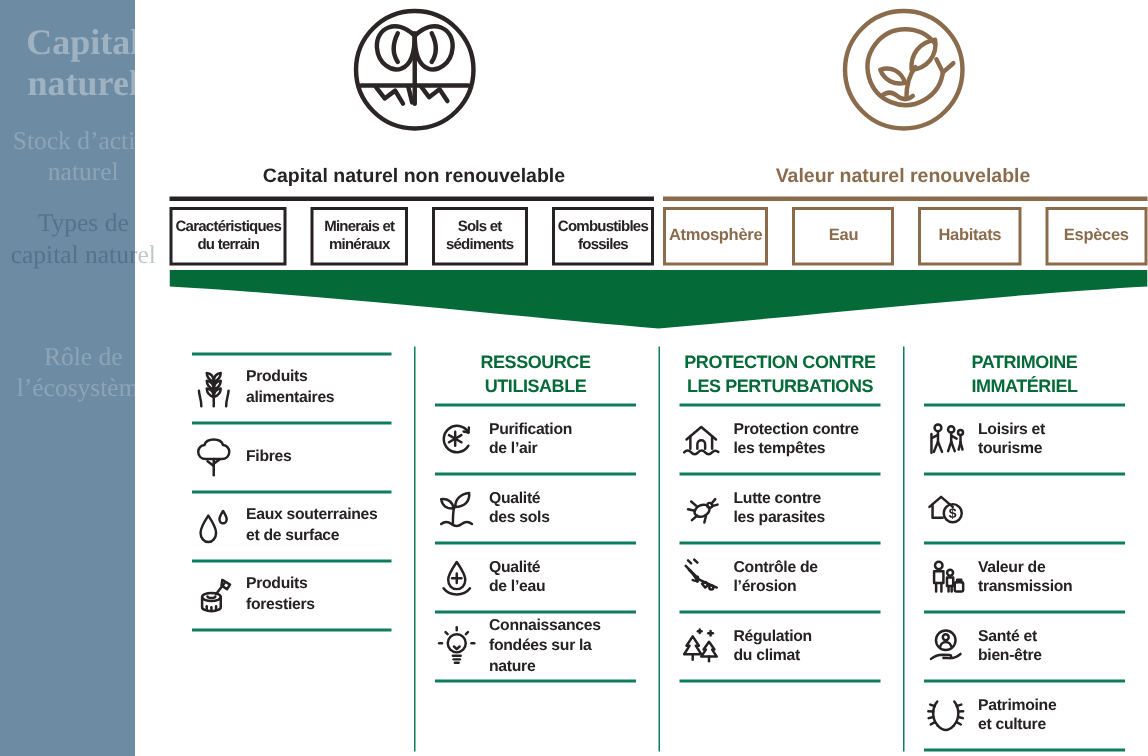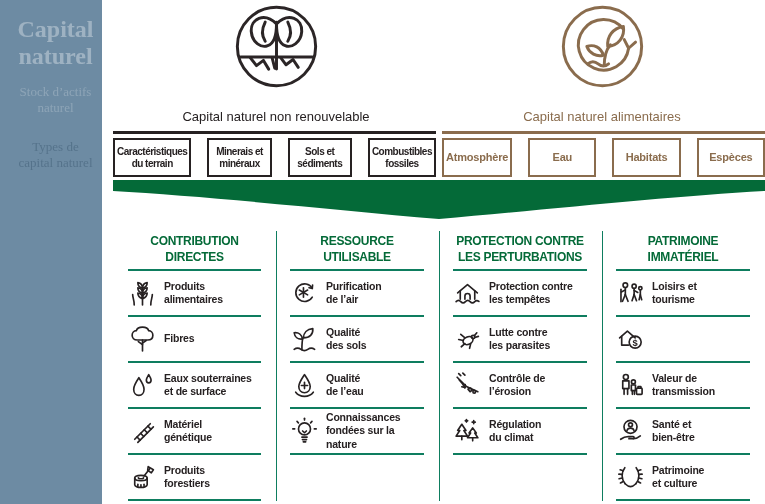--- a/index.html
+++ b/index.html
@@ -3,45 +3,45 @@
 <meta charset="utf-8">
 <style>
   html,body{margin:0;padding:0;}
   body{
     width:765px;height:504px;position:relative;background:#ffffff;
     font-family:"Liberation Sans",sans-serif;overflow:hidden;
     -webkit-font-smoothing:antialiased;
   }
   
   .sidebar{
-    position:absolute;left:0;top:0;width:102px;height:504px;
+    position:absolute;left:0;top:0;width:90px;height:504px;
     background:#6d8ba3;font-family:"Liberation Serif",serif;text-align:center;
   }
   .sb-title{
     position:absolute;top:16px;left:0;width:111px;
     font-size:24px;font-weight:bold;line-height:1.12;
     color:rgba(255,255,255,0.34);white-space:pre-line;
   }
   .sb-label{
-    position:absolute;left:0;width:111px;font-size:13px;line-height:1.22;white-space:pre-line;
+    position:absolute;left:0;width:111px;font-size:17px;line-height:1.22;white-space:pre-line;
   }
   .tone-light{color:rgba(255,255,255,0.22);}
   .tone-dark{color:rgba(22,52,76,0.28);}
   .sb-0{top:84px;} .sb-1{top:139px;} .sb-2{top:228px;} .sb-3{top:361px;}
 
   
   .main{position:absolute;left:111px;top:0;width:654px;height:504px;}
   .inner{padding-left:2px;width:652px;}
 
   .top-band{display:flex;}
   .half{flex:1;display:flex;flex-direction:column;align-items:center;}
   .bigsvg{width:87px;height:87px;margin-top:3px;fill:none;stroke-width:3.4;stroke-linecap:round;stroke-linejoin:round;}
   .bigsvg.dark{stroke:#2b2526;}
   .bigsvg.brown{stroke:#8a6c4d;}
-  .group-label{margin-top:19px;font-size:13px;font-weight:normal;letter-spacing:0px;}
+  .group-label{margin-top:19px;font-size:13px;font-weight:bold;letter-spacing:0px;}
   .txt-dark{color:#262122;} .txt-brown{color:#8a6c4d;}
 
   .rules{display:flex;gap:6px;margin-top:7px;}
   .rule{height:3px;flex:1;}
   .rule.dark{background:#262122;} .rule.brown{background:#8a6c4d;}
 
   .boxes{display:flex;gap:6px;margin-top:4px;}
   .box-row{flex:1;display:flex;gap:16px;}
   .box{
     flex:1;height:39px;box-sizing:border-box;display:flex;align-items:center;justify-content:center;
@@ -73,20 +73,22 @@
 </head>
 <body>
 
 <div class="sidebar">
   <div class="sb-title">Capital
 naturel</div>
   <div class="sb-label sb-0 tone-light">Stock d’actifs
 naturel</div>
   <div class="sb-label sb-1 tone-dark">Types de
 capital naturel</div>
+  <div class="sb-label sb-2 tone-light">Rôle de
+l’écosystème</div>
 </div>
 
 <div class="main">
   <div class="inner">
 
     <div class="top-band">
       <div class="half">
         <svg class="bigsvg dark" viewBox="0 0 100 100">
           <circle cx="50" cy="50" r="45"></circle>
           <path d="M50 76 V22"></path>
@@ -105,21 +107,21 @@
         <svg class="bigsvg brown" viewBox="0 0 100 100">
           <circle cx="50" cy="50" r="45"></circle>
           <path d="M74 30 A29 29 0 1 0 80 52"></path>
           <path d="M80 52 L88 45"></path>
           <path d="M80 52 L75 42"></path>
           <path d="M52 72 C52 62 54 54 59 48"></path>
           <path d="M51 60 C43 62 35 58 32 50 C40 47 48 51 51 60 Z"></path>
           <path d="M56 50 C55 38 62 29 74 27 C76 39 68 49 56 50 Z"></path>
           <path d="M33 70 q6 -5 12 0 q6 5 12 0"></path>
         </svg>
-        <div class="group-label txt-brown">Capital naturel alimentaires</div>
+        <div class="group-label txt-brown">Valeur naturel renouvelable</div>
       </div>
     </div>
 
     <div class="rules">
       <div class="rule dark"></div>
       <div class="rule brown"></div>
     </div>
 
     <div class="boxes">
       <div class="box-row" id="boxes-0">
@@ -135,22 +137,20 @@
           <div class="box brown">Espèces</div>
         </div>
     </div>
 
     <svg class="funnel" width="652" height="40" viewBox="0 0 652 40">
       <path d="M0 0 H652 V11 C560 16 430 30 326 39 C222 30 92 16 0 11 Z" fill="#046a38"></path>
     </svg>
 
     <div class="columns" id="columns">
   <div class="col">
-    <div class="col-header">CONTRIBUTION
-DIRECTES</div>
     <div class="col-underline"></div>
     <div class="items">
             <div class="item">
               <svg class="isvg" viewBox="0 0 28 28">
                 <path d="M14 25V9"></path>
                 <path d="M14 9 C11 8 9.5 6 9.5 3.5 C12.5 4 14 6 14 9 Z"></path>
                 <path d="M14 9 C17 8 18.5 6 18.5 3.5 C15.5 4 14 6 14 9 Z"></path>
                 <path d="M14 14 C11 13 9.5 11 9.5 8.5 C12.5 9 14 11 14 14 Z"></path>
                 <path d="M14 14 C17 13 18.5 11 18.5 8.5 C15.5 9 14 11 14 14 Z"></path>
                 <path d="M14 19 C11 18 9.5 16 9.5 13.5 C12.5 14 14 16 14 19 Z"></path>
@@ -170,32 +170,20 @@
               </svg>
               <div class="item-label">Fibres</div>
             </div>
             <div class="item">
               <svg class="isvg" viewBox="0 0 28 28">
                 <path d="M10.5 6.5 C7.5 11 5.5 14.5 5.5 17.5 C5.5 21 7.7 23.5 10.5 23.5 C13.3 23.5 15.5 21 15.5 17.5 C15.5 14.5 13.5 11 10.5 6.5 Z"></path>
                 <path d="M20 3.5 C18.6 5.8 17.7 7.4 17.7 8.8 C17.7 10.4 18.7 11.5 20 11.5 C21.3 11.5 22.3 10.4 22.3 8.8 C22.3 7.4 21.4 5.8 20 3.5 Z"></path>
               </svg>
               <div class="item-label">Eaux souterraines
 et de surface</div>
-            </div>
-            <div class="item">
-              <svg class="isvg" viewBox="0 0 28 28">
-                <path d="M6.5 21.5 L21.5 6.5"></path>
-                <path d="M9.5 24.5 L24.5 9.5"></path>
-                <path d="M8.7 19.3 L11.7 22.3"></path>
-                <path d="M12.2 15.8 L15.2 18.8"></path>
-                <path d="M15.7 12.3 L18.7 15.3"></path>
-                <path d="M19.2 8.8 L22.2 11.8"></path>
-              </svg>
-              <div class="item-label">Matériel
-génétique</div>
             </div>
             <div class="item">
               <svg class="isvg" viewBox="0 0 28 28">
                 <ellipse cx="12.5" cy="14.5" rx="6" ry="2.6"></ellipse>
                 <path d="M6.5 14.5 V21 C6.5 22.4 9.2 23.6 12.5 23.6 C15.8 23.6 18.5 22.4 18.5 21 V14.5"></path>
                 <path d="M10 14.2 a2.5 1 0 0 0 5 0"></path>
                 <path d="M15.5 12.5 L21 5.5"></path>
                 <path d="M19.5 3.5 L24.5 6.5 L22.5 9.5 L19 7 Z"></path>
                 <path d="M9.5 20.5 v2.3"></path>
                 <path d="M12.5 21 v2.4"></path>

